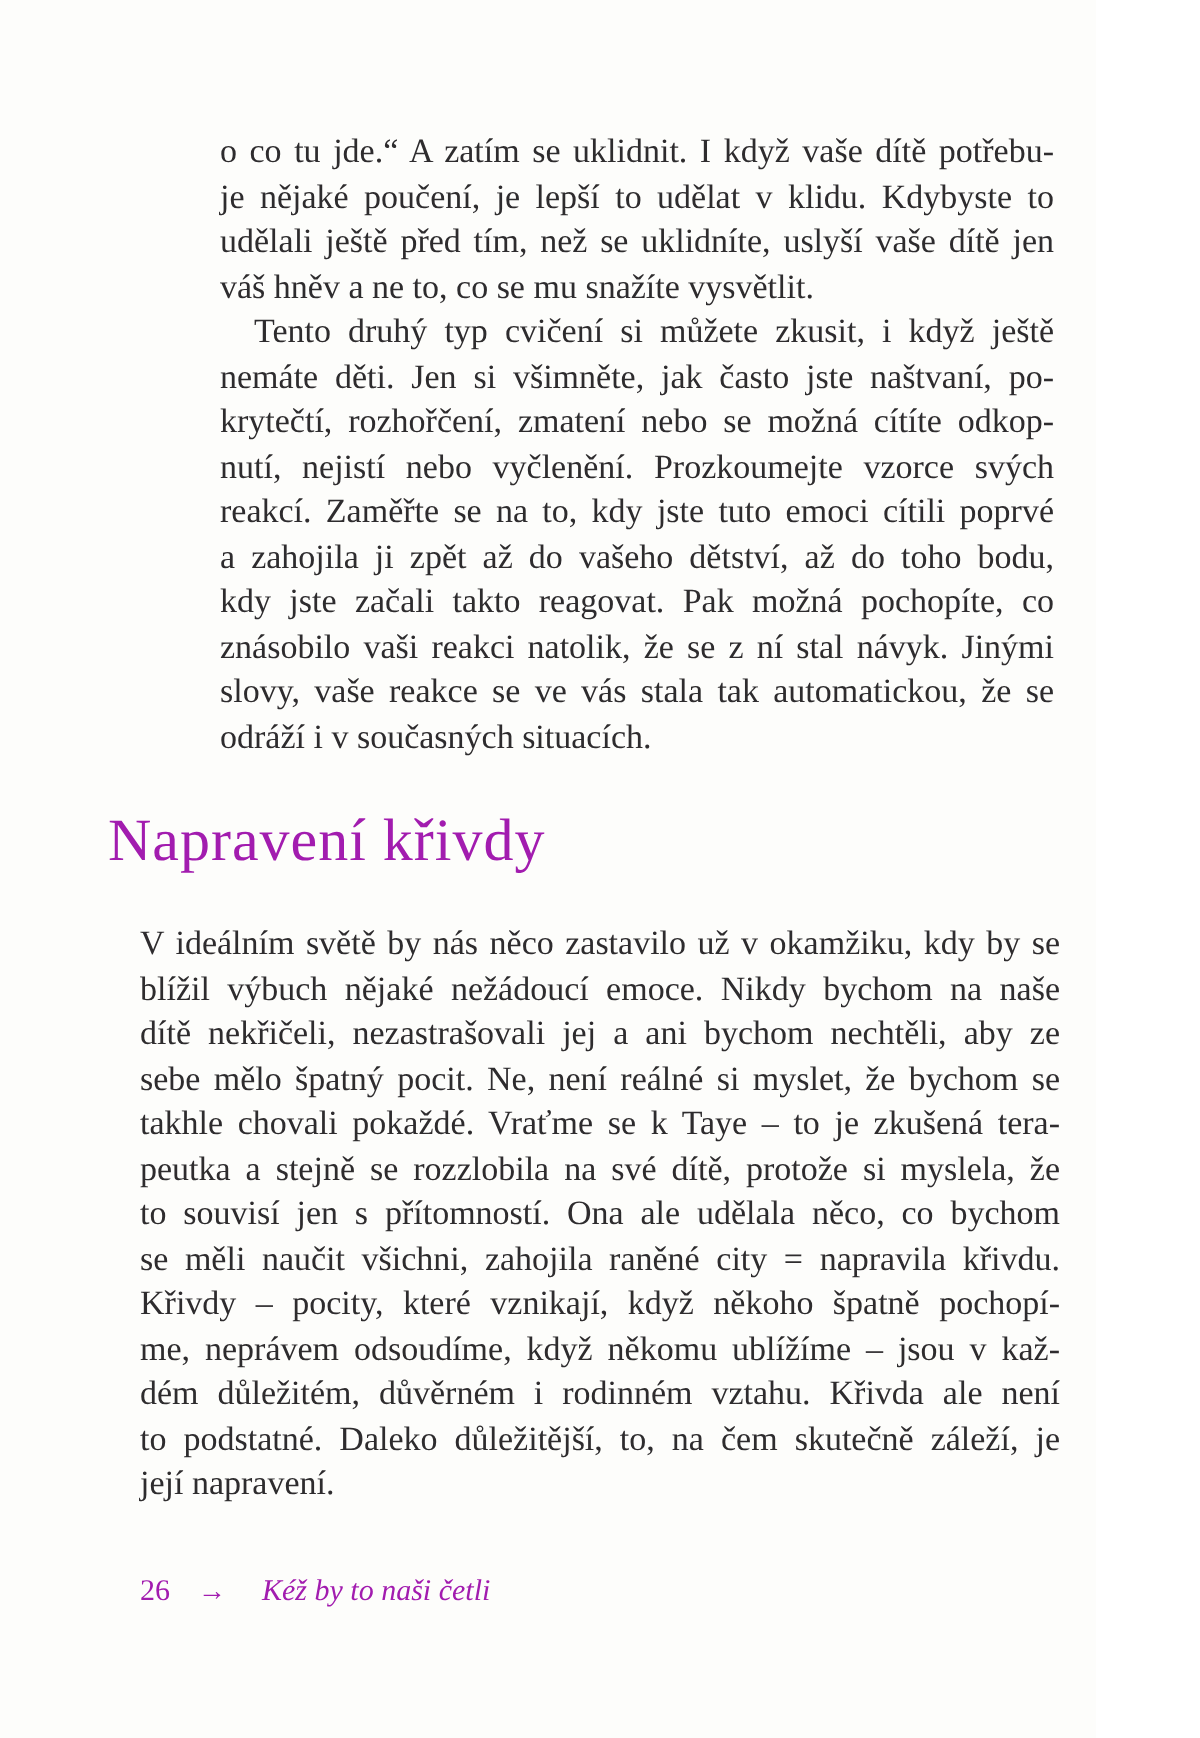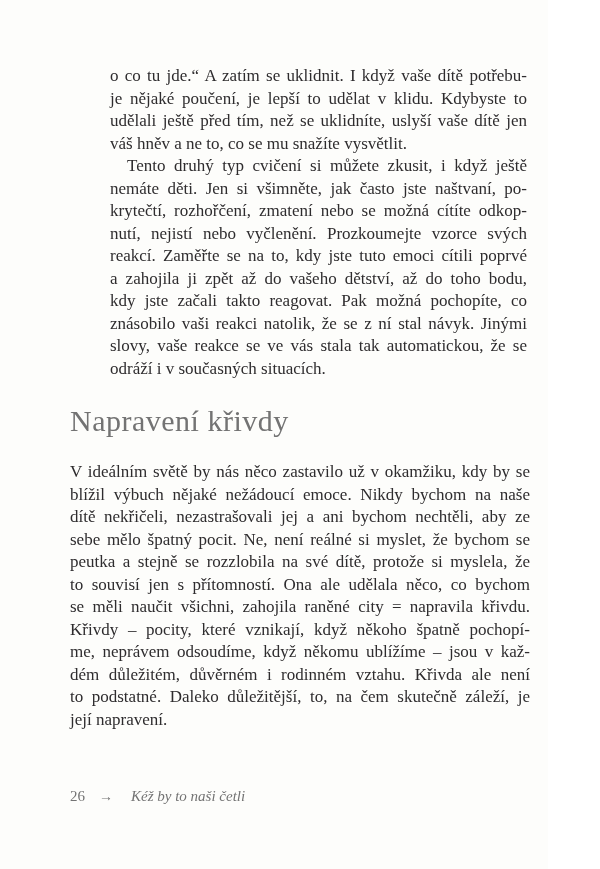--- a/index.html
+++ b/index.html
@@ -40,38 +40,38 @@
     white-space: normal;
   }
   .line.last {
     text-align-last: left;
   }
   .p-indent .line:first-child {
     text-indent: 17px;
   }
   .heading {
     position: absolute;
-    left: 70px;
+    left: 54px;
     top: 403px;
     margin: 0;
     font-size: 30px;
     font-weight: normal;
     line-height: 36px;
     letter-spacing: 0.5px;
-    color: #737373;
+    color: #a21caf;
   }
   .footer {
     position: absolute;
     left: 70px;
     top: 786px;
     display: flex;
     align-items: baseline;
     font-size: 15px;
     line-height: 20px;
-    color: #737373;
+    color: #a21caf;
   }
   .footer .arrow {
     margin-left: 14px;
     font-size: 14px;
   }
   .footer .booktitle {
     margin-left: 18px;
     font-style: italic;
     text-align: center;
   }
@@ -103,20 +103,21 @@
     </section>
 
   <h1 class="heading">Napravení křivdy</h1>
 
   <section class="block block-main">
       <div class="paragraph">
         <div class="line">V ideálním světě by nás něco zastavilo už v okamžiku, kdy by se</div>
         <div class="line">blížil výbuch nějaké nežádoucí emoce. Nikdy bychom na naše</div>
         <div class="line">dítě nekřičeli, nezastrašovali jej a ani bychom nechtěli, aby ze</div>
         <div class="line">sebe mělo špatný pocit. Ne, není reálné si myslet, že bychom se</div>
+        <div class="line">takhle chovali pokaždé. Vraťme se k Taye – to je zkušená tera-</div>
         <div class="line">peutka a stejně se rozzlobila na své dítě, protože si myslela, že</div>
         <div class="line">to souvisí jen s přítomností. Ona ale udělala něco, co bychom</div>
         <div class="line">se měli naučit všichni, zahojila raněné city = napravila křivdu.</div>
         <div class="line">Křivdy – pocity, které vznikají, když někoho špatně pochopí-</div>
         <div class="line">me, neprávem odsoudíme, když někomu ublížíme – jsou v kaž-</div>
         <div class="line">dém důležitém, důvěrném i rodinném vztahu. Křivda ale není</div>
         <div class="line">to podstatné. Daleko důležitější, to, na čem skutečně záleží, je</div>
         <div class="line last">její napravení.</div>
       </div>
     </section>

